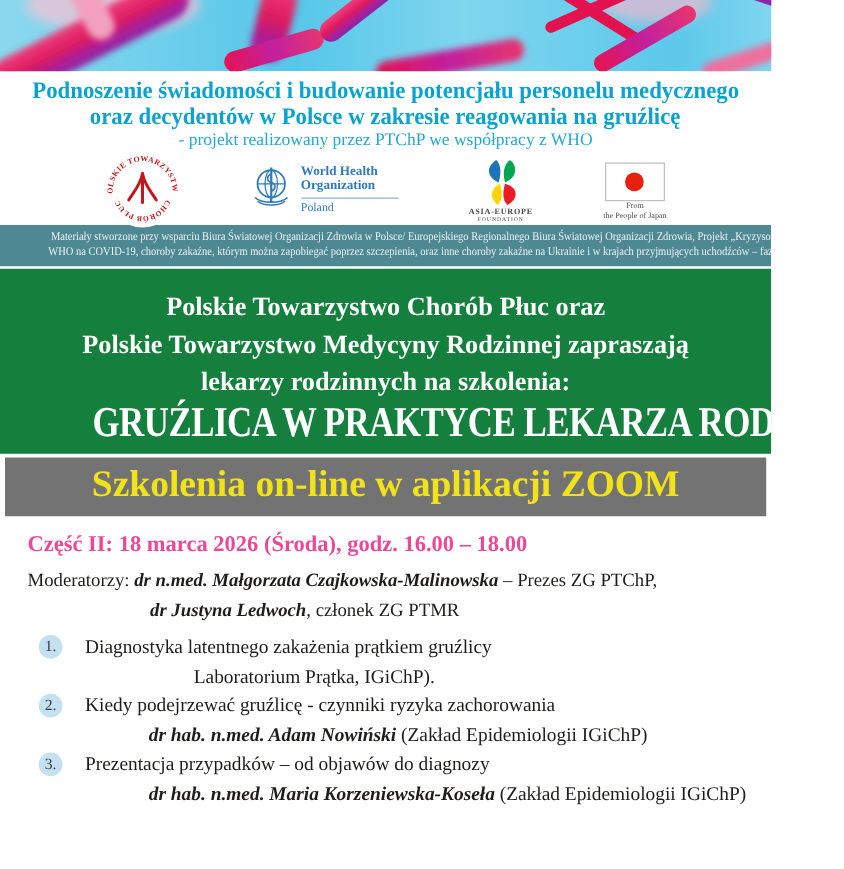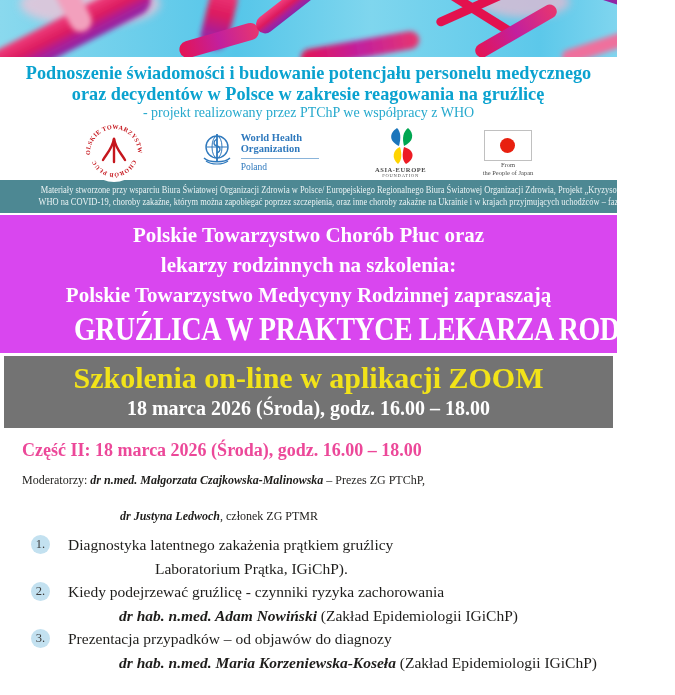--- a/index.html
+++ b/index.html
@@ -28,34 +28,34 @@
   .logo-japan{display:flex;flex-direction:column;align-items:center;margin-top:7px;}
   .jp-flag{width:46px;height:29px;background:#fff;border:1px solid #c0c0c0;display:flex;align-items:center;justify-content:center;}
   .jp-sun{width:15px;height:15px;border-radius:50%;background:#e8200f;}
   .jp-line{font-size:6.5px;color:#4c4c4c;line-height:7.5px;text-align:center;}
   .jp-line:first-of-type{margin-top:3px;}
   
   .credit{background:#4d8893;color:#eaf3f4;text-align:center;padding:4px 0 5px;margin-top:1px;}
   .credit-line{display:block;white-space:nowrap;font-size:9.5px;line-height:12px;}
   .credit-line span{display:inline-block;transform:scaleX(.885);transform-origin:center;}
   
-  .invite{background:#d946ef;color:#fff;text-align:center;padding:5px 0 5px;margin-top:2px;}
+  .invite{background:#15803d;color:#fff;text-align:center;padding:15px 0 5px;margin-top:2px;}
   .invite-line{font-weight:700;font-size:21px;line-height:30px;white-space:nowrap;}
   .invite-headline{font-weight:700;font-size:34px;line-height:38px;white-space:nowrap;}
   .invite-headline span{display:inline-block;transform:scaleX(.82);transform-origin:center;letter-spacing:-.5px;}
   
   .sessions{background:#737373;margin:3px 4px 0;text-align:center;padding:4px 0 7px;}
   .zoom-line{color:#f2e319;font-weight:700;font-size:30px;line-height:36px;white-space:nowrap;}
   .date-line{color:#fff;font-weight:700;font-size:20px;line-height:25px;white-space:nowrap;}
   
   .part2{padding:11px 22px 0;}
   .part2-heading{font-weight:700;font-size:18px;line-height:22px;color:#ec4899;}
-  .mods{margin-top:7px;font-size:12px;}
+  .mods{margin-top:7px;font-size:15px;}
   .mod-line{line-height:24px;white-space:nowrap;}
-  .mod-line.second{padding-left:98px;margin-top:12px;}
+  .mod-line.second{padding-left:98px;}
   .bi{font-weight:700;font-style:italic;}
   .agenda{margin-top:5px;}
   .ag-line{position:relative;line-height:23.5px;font-size:15.5px;white-space:nowrap;}
   .ag-topic{padding-left:46px;}
   .num-badge{
     position:absolute;left:9px;top:2px;width:19px;height:19px;border-radius:50%;
     background:#c3e1f0;color:#3a3a3a;font-size:12.5px;line-height:19px;text-align:center;font-style:normal;font-weight:400;
   }
   .ag-speaker{padding-left:97px;}
   .ag-cont{padding-left:133px;}
@@ -175,28 +175,27 @@
     </div>
   </div>
 
   <div class="credit">
     <div class="credit-line"><span>Materiały stworzone przy wsparciu Biura Światowej Organizacji Zdrowia w Polsce/ Europejskiego Regionalnego Biura  Światowej Organizacji Zdrowia, Projekt „Kryzysowe reagowanie</span></div>
     <div class="credit-line"><span>WHO na COVID-19, choroby zakaźne, którym można zapobiegać poprzez szczepienia, oraz inne choroby zakaźne na Ukrainie i w krajach przyjmujących uchodźców – faza III</span></div>
   </div>
 
   <div class="invite">
     <div class="invite-line">Polskie Towarzystwo Chorób Płuc oraz</div>
+    <div class="invite-line">Polskie Towarzystwo Medycyny Rodzinnej zapraszają</div>
     <div class="invite-line">lekarzy rodzinnych na szkolenia:</div>
-    <div class="invite-line">Polskie Towarzystwo Medycyny Rodzinnej zapraszają</div>
     <div class="invite-headline"><span>GRUŹLICA W PRAKTYCE LEKARZA RODZINNEGO</span></div>
   </div>
 
   <div class="sessions">
     <div class="zoom-line">Szkolenia on-line w aplikacji ZOOM</div>
-    <div class="date-line">18 marca 2026 (Środa), godz. 16.00 – 18.00</div>
   </div>
 
   <div class="part2">
     <div class="part2-heading">Część II:  18 marca 2026 (Środa), godz. 16.00 – 18.00</div>
 
     <div class="mods">
       <div class="mod-line"><span>Moderatorzy:  </span><span class="bi">dr n.med. Małgorzata Czajkowska-Malinowska</span><span> – Prezes ZG PTChP,</span></div>
       <div class="mod-line second"><span class="bi">dr Justyna Ledwoch</span><span>, członek ZG PTMR</span></div>
     </div>
 

